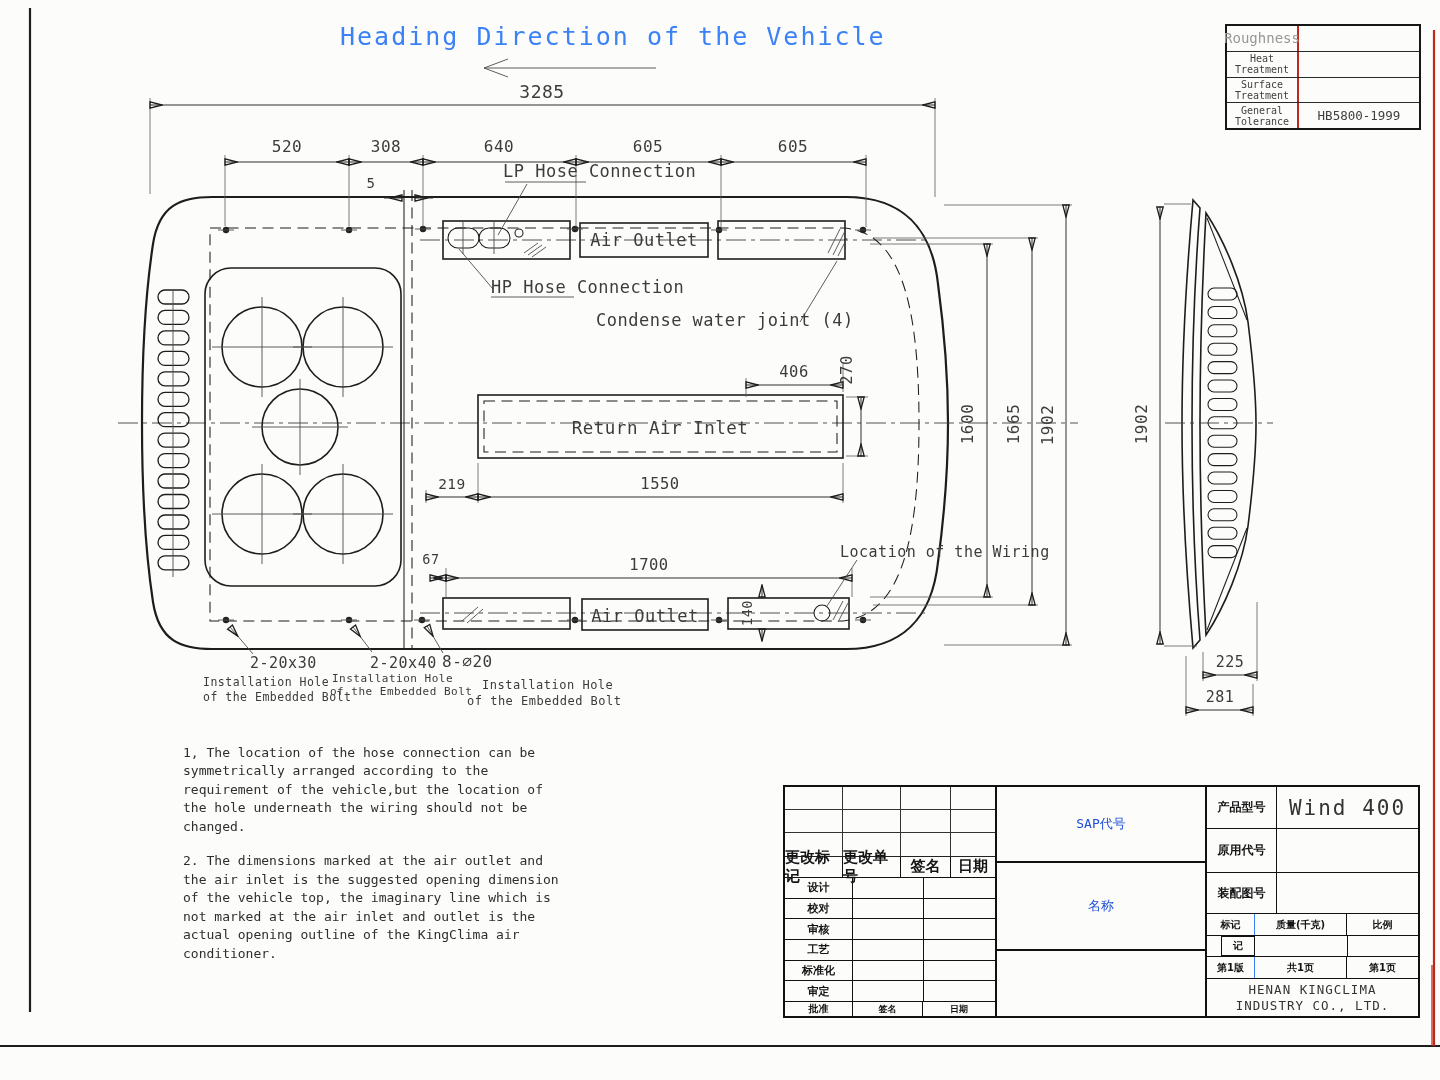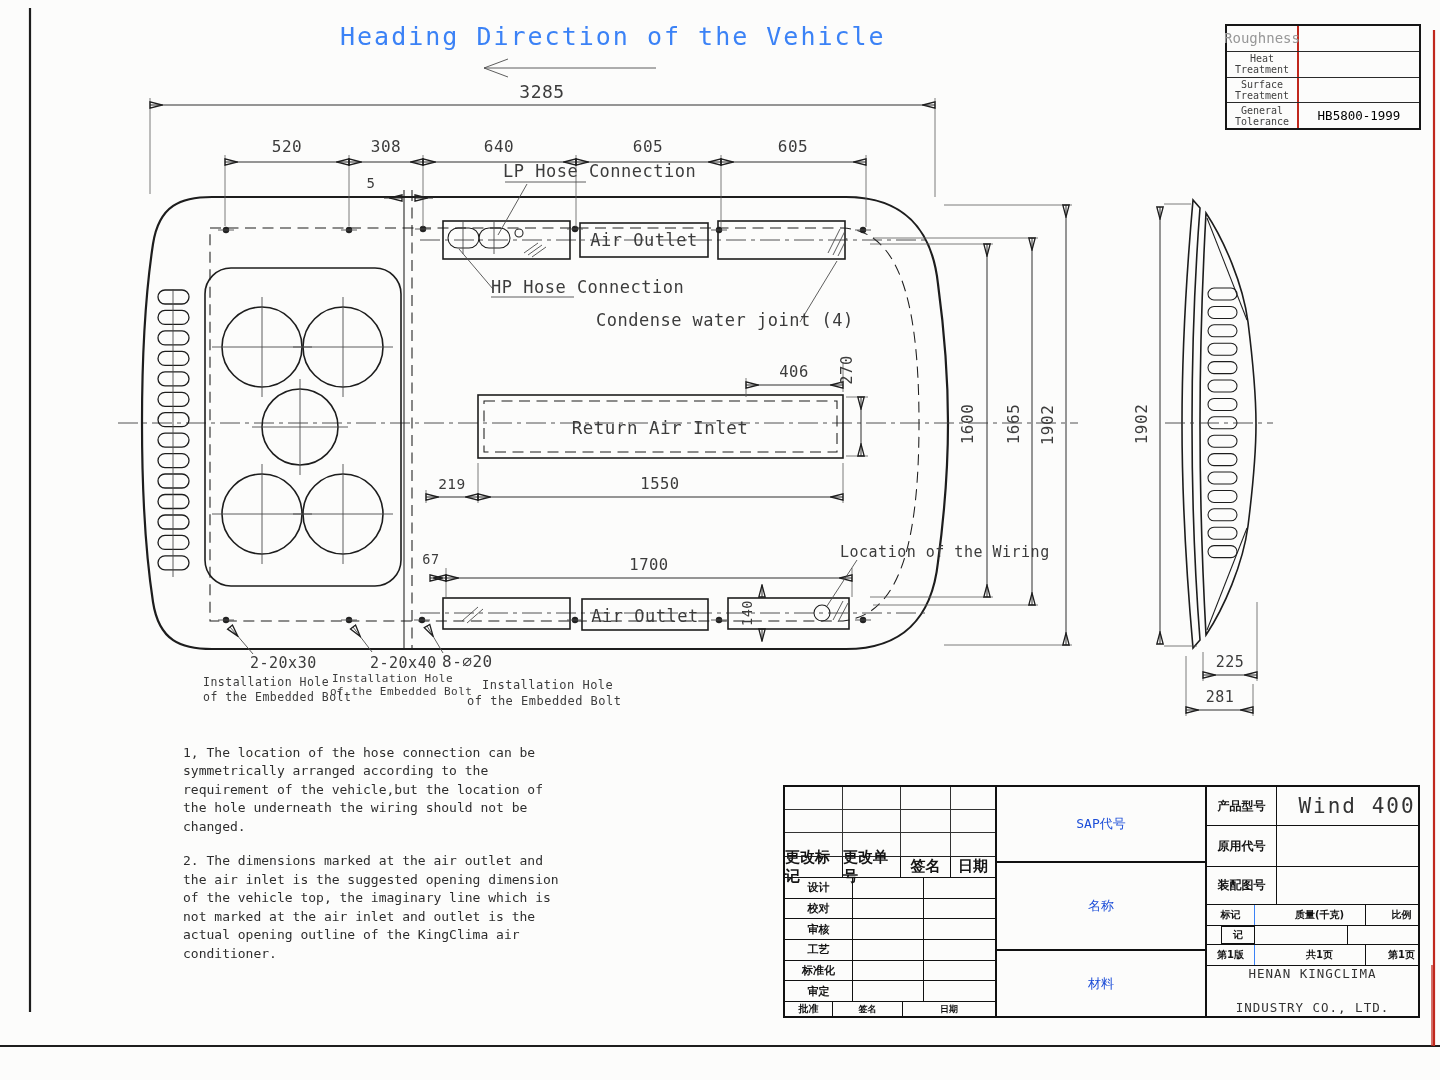--- a/index.html
+++ b/index.html
@@ -23,21 +23,21 @@
   .heading{font-size:25px;color:#3b82f6;letter-spacing:2px;white-space:nowrap;}
   .notes{width:378px;font-size:13px;line-height:1.42;color:#2e2e2e;}
   .notes p{margin:0 0 16px 0;}
   
   .tol{left:1225px;top:24px;width:196px;height:106px;border:2px solid #161616;display:flex;flex-direction:column;box-sizing:border-box;background:#fcfcfb;}
   .tol-row{flex:1;display:flex;border-bottom:1px solid #2a2a2a;}
   .tol-row:last-child{border-bottom:none;}
   .tol-lab{width:70px;border-right:2px solid #c0271c;display:flex;align-items:center;justify-content:center;
            text-align:center;font-size:10px;line-height:1.1;color:#3f3f3f;}
   .tol-lab.faint{color:#979797;font-size:14px;text-align:center;}
-  .tol-val{flex:1;display:flex;align-items:center;justify-content:center;font-size:12.5px;color:#000000;}
+  .tol-val{flex:1;display:flex;align-items:center;justify-content:center;font-size:12.5px;color:#404040;}
   
   .tb{left:783px;top:785px;width:637px;height:233px;border:2px solid #111;box-sizing:border-box;display:flex;background:#fcfcfb;}
   .tb .c{display:flex;align-items:center;justify-content:center;box-sizing:border-box;}
   .zh{font-family:"DejaVu Sans",sans-serif;font-weight:700;color:#141414;}
   .cad{font-family:"DejaVu Sans Mono",monospace;color:#333;}
   .tb-left{width:212px;border-right:2px solid #111;display:flex;flex-direction:column;box-sizing:border-box;}
   .rev-grid{height:70px;display:grid;grid-template-columns:58px 58px 50px 1fr;grid-template-rows:repeat(3,1fr);border-bottom:1px solid #222;}
   .rev-grid div{border-right:1px solid #333;border-bottom:1px solid #333;}
   .rev-grid div:nth-child(4n){border-right:none;}
   .rev-grid div:nth-child(n+9){border-bottom:none;}
@@ -45,30 +45,30 @@
   .rev-head .c{font-size:15px;}
   .rev-head .c:nth-child(1){width:58px;border-right:1px solid #111;}
   .rev-head .c:nth-child(2){width:58px;border-right:1px solid #111;}
   .rev-head .c:nth-child(3){width:50px;border-right:1px solid #111;}
   .rev-head .c:nth-child(4){flex:1;}
   .role-row{height:20px;display:flex;border-bottom:1px solid #111;}
   .role-row .rl{width:68px;border-right:1px solid #111;font-size:11px;}
   .role-row .rc{width:70px;border-right:1px solid #111;}
   .role-row .rd{flex:1;}
   .approve-row{flex:1;display:flex;}
-  .approve-row .rl{width:48px;border-right:1px solid #111;font-size:10px;}
+  .approve-row .rl{width:68px;border-right:1px solid #111;font-size:10px;}
   .approve-row .rc{width:70px;border-right:1px solid #111;font-size:9px;}
   .approve-row .rd{flex:1;font-size:9px;}
   .tb-mid{width:210px;border-right:2px solid #111;display:flex;flex-direction:column;box-sizing:border-box;}
   .tb-mid .c{font-size:13px;color:#1d4ed8;}
   .mid1{height:76px;border-bottom:2px solid #111;}
   .mid2{height:88px;border-bottom:2px solid #111;}
   .mid3{flex:1;}
   .tb-right{flex:1;display:flex;flex-direction:column;}
-  .tbr-row{display:flex;border-bottom:1.5px solid #111;box-sizing:border-box;gap:19px;}
+  .tbr-row{display:flex;border-bottom:1.5px solid #111;box-sizing:border-box;}
   .tbr-lab{width:70px;border-right:1.5px solid #111;font-size:12px;}
   .tbr-val{flex:1;}
   .r1{height:42px;}  .r2{height:41px;}  .r3{height:44px;}
   .r4{height:22px;}  .r5{height:21px;position:relative;}  .r6{height:22px;}
   .r7{flex:1;border-bottom:none;flex-direction:column;justify-content:center;}
   .small3 .s1c{width:48px;border-right:1px solid #3b82f6;font-size:10px;}
   .small3 .s2c{width:92px;border-right:1px solid #111;font-size:10px;}
   .small3 .s3c{flex:1;font-size:10px;}
   .stage-box{position:absolute;left:14px;top:0;width:34px;height:100%;border:1.5px solid #111;box-sizing:border-box;
              display:flex;align-items:center;justify-content:center;font-size:10px;}
@@ -416,21 +416,20 @@
     </div>
     <div class="approve-row">
       <div class="c zh rl">批准</div>
       <div class="c zh rc">签名</div>
       <div class="c zh rd">日期</div>
     </div>
   </div>
   <div class="tb-mid">
     <div class="c mid1 cad">SAP代号</div>
     <div class="c mid2 zh" style="font-weight:400;">名称</div>
-    <div class="c mid3 zh" style="font-weight:400;">材料</div>
   </div>
   <div class="tb-right">
     <div class="tbr-row r1">
       <div class="c zh tbr-lab">产品型号</div>
       <div class="c cad tbr-val" style="font-size:21px;letter-spacing:2px;">Wind 400</div>
     </div>
     <div class="tbr-row r3">
       <div class="c zh tbr-lab">原用代号</div>
       <div class="tbr-val"></div>
     </div>

